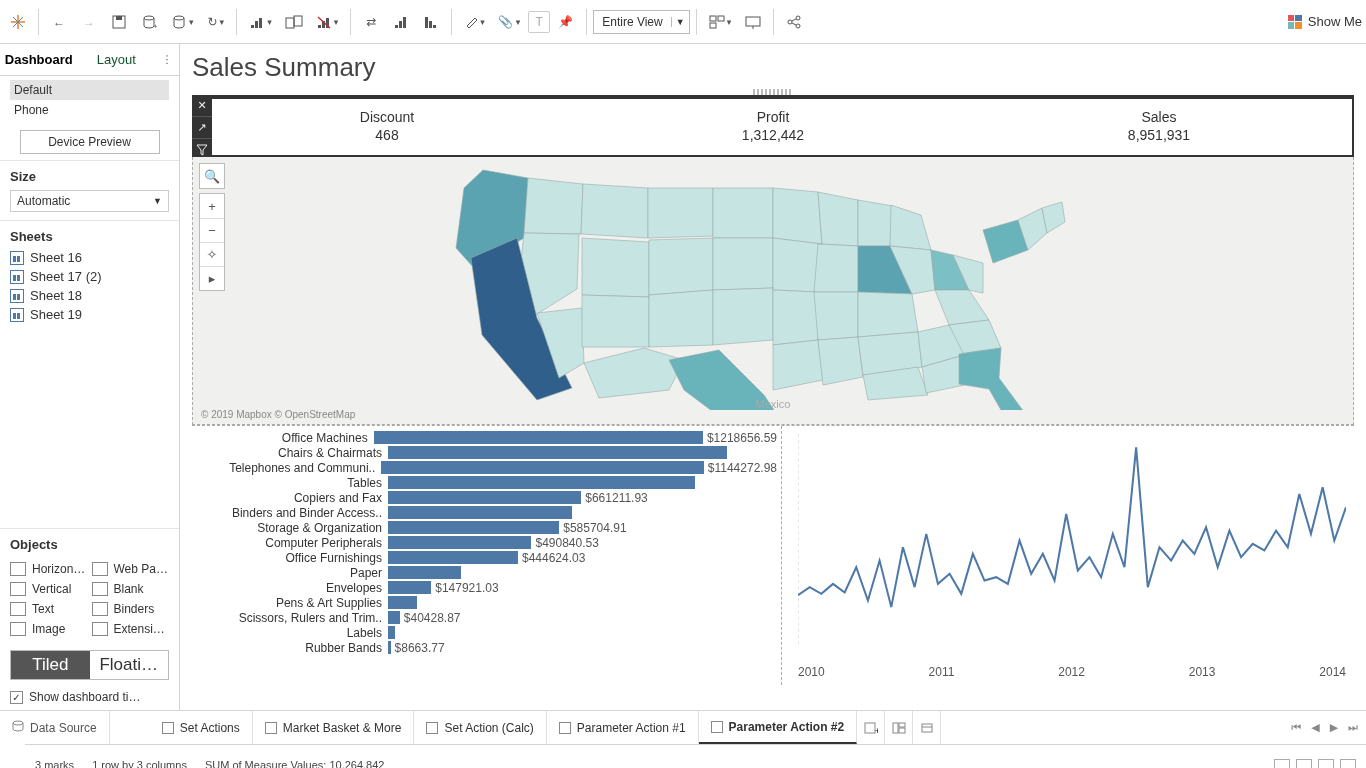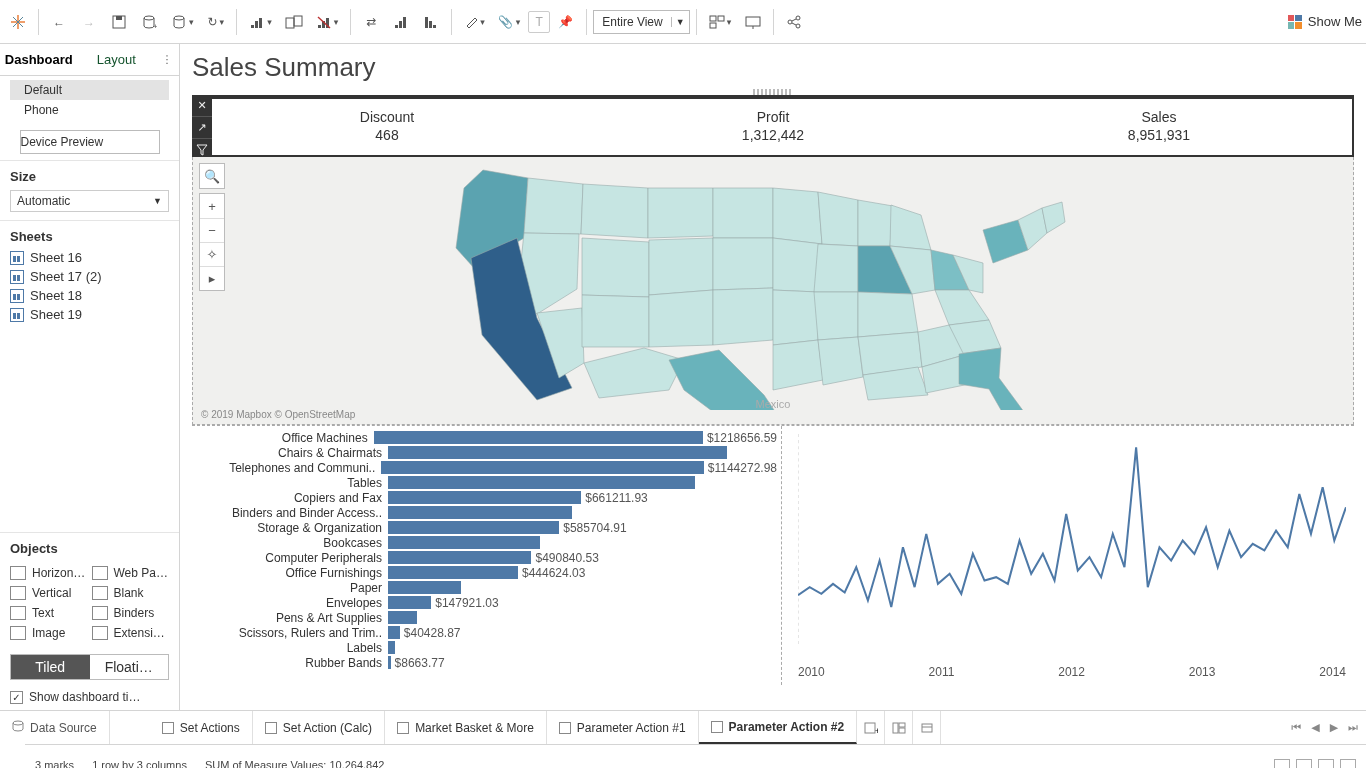--- a/index.html
+++ b/index.html
@@ -14,33 +14,33 @@
 .toolbar .showme { margin-left: auto; display: flex; align-items: center; gap: 6px; font-size: 13px; }
 .toolbar .showme .sw { width: 14px; height: 14px; display: grid; grid-template-columns: 1fr 1fr; grid-template-rows: 1fr 1fr; gap: 1px; }
 .toolbar .showme .sw div:nth-child(1){background:#e15759} .toolbar .showme .sw div:nth-child(2){background:#4e79a7} .toolbar .showme .sw div:nth-child(3){background:#76b7b2} .toolbar .showme .sw div:nth-child(4){background:#f28e2c}
 .main { display: flex; height: 666px; }
 .left { width: 180px; border-right: 1px solid #d4d4d4; display: flex; flex-direction: column; }
 .tabs { display: flex; align-items: center; height: 32px; border-bottom: 1px solid #d4d4d4; justify-content: space-between; }
 .tabs .tab { flex: 1; text-align: center; font-size: 13px; color: #14532d; padding: 6px 0; }
 .tabs .tab.active { font-weight: bold; color: #000; }
 .tabs .opt { width: 24px; text-align: center; color: #666; font-size: 11px; }
 .device-list { padding: 4px 10px; }
-.device-list .row { padding: 3px 14px; font-size: 12px; }
+.device-list .row { padding: 3px 4px; font-size: 12px; }
 .device-list .row.sel { background: #e3e3e3; }
-.device-preview { margin: 6px auto; width: 140px; border: 1px solid #bbb; padding: 4px 0; font-size: 12px; background: #fff; }
+.device-preview { margin: 6px auto; width: 140px; border: 1px solid #bbb; text-align: center; padding: 4px 0; font-size: 12px; background: #fff; }
 .section-h { font-size: 13px; font-weight: 600; padding: 8px 10px 4px; border-top: 1px solid #e5e5e5; }
 .size-sel { margin: 2px 10px 8px; border: 1px solid #ccc; display: flex; align-items: center; justify-content: space-between; padding: 3px 6px; font-size: 12px; }
 .sheets { padding: 0 10px; }
 .sheets .srow { display: flex; align-items: center; gap: 6px; padding: 2px 0; font-size: 13px; }
 .sheets .sic { width: 14px; height: 14px; border: 1px solid #4e79a7; position: relative; }
 .sheets .sic::after { content:""; position:absolute; left:2px; bottom:2px; width:3px; height:6px; background:#4e79a7; box-shadow: 4px 0 0 #4e79a7; }
 .objects { padding: 6px 10px; display: grid; grid-template-columns: 1fr 1fr; gap: 6px 4px; font-size: 12px; }
 .objects .orow { display: flex; align-items: center; gap: 6px; white-space: nowrap; overflow: hidden; text-overflow: ellipsis; }
 .objects .oic { width: 16px; height: 14px; border: 1px solid #888; flex-shrink:0; }
-.toggle { margin: 8px 10px 4px; display: flex; border: 1px solid #bbb; font-size: 14px; }
+.toggle { margin: 8px 10px 4px; display: flex; border: 1px solid #bbb; font-size: 17px; }
 .toggle div { flex: 1; text-align: center; padding: 4px 0; }
 .toggle .on { background: #555; color: #fff; }
 .check-row { margin: 6px 10px; display: flex; align-items: center; gap: 6px; font-size: 12px; }
 .check-row .cb { width: 13px; height: 13px; border: 1px solid #888; display:flex; align-items:center; justify-content:center; font-size:10px; color:#333; }
 .canvas { flex: 1; display: flex; flex-direction: column; padding: 4px 12px 0 12px; position: relative; }
 .title { font-size: 26px; font-weight: 300; color: #444; padding: 4px 0 6px; }
 .grip { width: 40px; height: 6px; background: repeating-linear-gradient(90deg,#bbb,#bbb 2px,#fff 2px,#fff 4px); margin: 0 auto; }
 .kpi-wrap { border: 2px solid #333; position: relative; }
 .kpi-tools { position: absolute; left: -2px; top: -2px; display: flex; flex-direction: column; background:#333; }
 .kpi-tools div { width: 20px; height: 22px; color: #eee; font-size: 11px; display:flex; align-items:center; justify-content:center; border-bottom:1px solid #555; }
@@ -412,25 +412,20 @@
             <div class="blbl">Binders and Binder Access..</div>
             <div class="bbar" style="width:184.15384615384616px"></div>
             <div class="bval"></div>
           </div>
           <div class="brow">
             <div class="blbl">Storage &amp; Organization</div>
             <div class="bbar" style="width:171.20605061538464px"></div>
             <div class="bval">$585704.91</div>
           </div>
           <div class="brow">
-            <div class="blbl">Bookcases</div>
-            <div class="bbar" style="width:152px"></div>
-            <div class="bval"></div>
-          </div>
-          <div class="brow">
             <div class="blbl">Computer Peripherals</div>
             <div class="bbar" style="width:143.4764626153846px"></div>
             <div class="bval">$490840.53</div>
           </div>
           <div class="brow">
             <div class="blbl">Office Furnishings</div>
             <div class="bbar" style="width:129.96702415384615px"></div>
             <div class="bval">$444624.03</div>
           </div>
           <div class="brow">
@@ -490,25 +485,25 @@
     <span>Data Source</span>
   </div>
   <div style="width:40px"></div>
   <div id="btabs" style="display:flex">
       <div class="btab">
         <span class="bic"></span>
         <span>Set Actions</span>
       </div>
       <div class="btab">
         <span class="bic"></span>
-        <span>Set Action (Calc)</span>
+        <span>Market Basket &amp; More</span>
       </div>
       <div class="btab">
         <span class="bic"></span>
-        <span>Market Basket &amp; More</span>
+        <span>Set Action (Calc)</span>
       </div>
       <div class="btab">
         <span class="bic"></span>
         <span>Parameter Action #1</span>
       </div>
       <div class="btab active">
         <span class="bic"></span>
         <span>Parameter Action #2</span>
       </div>
     </div>

